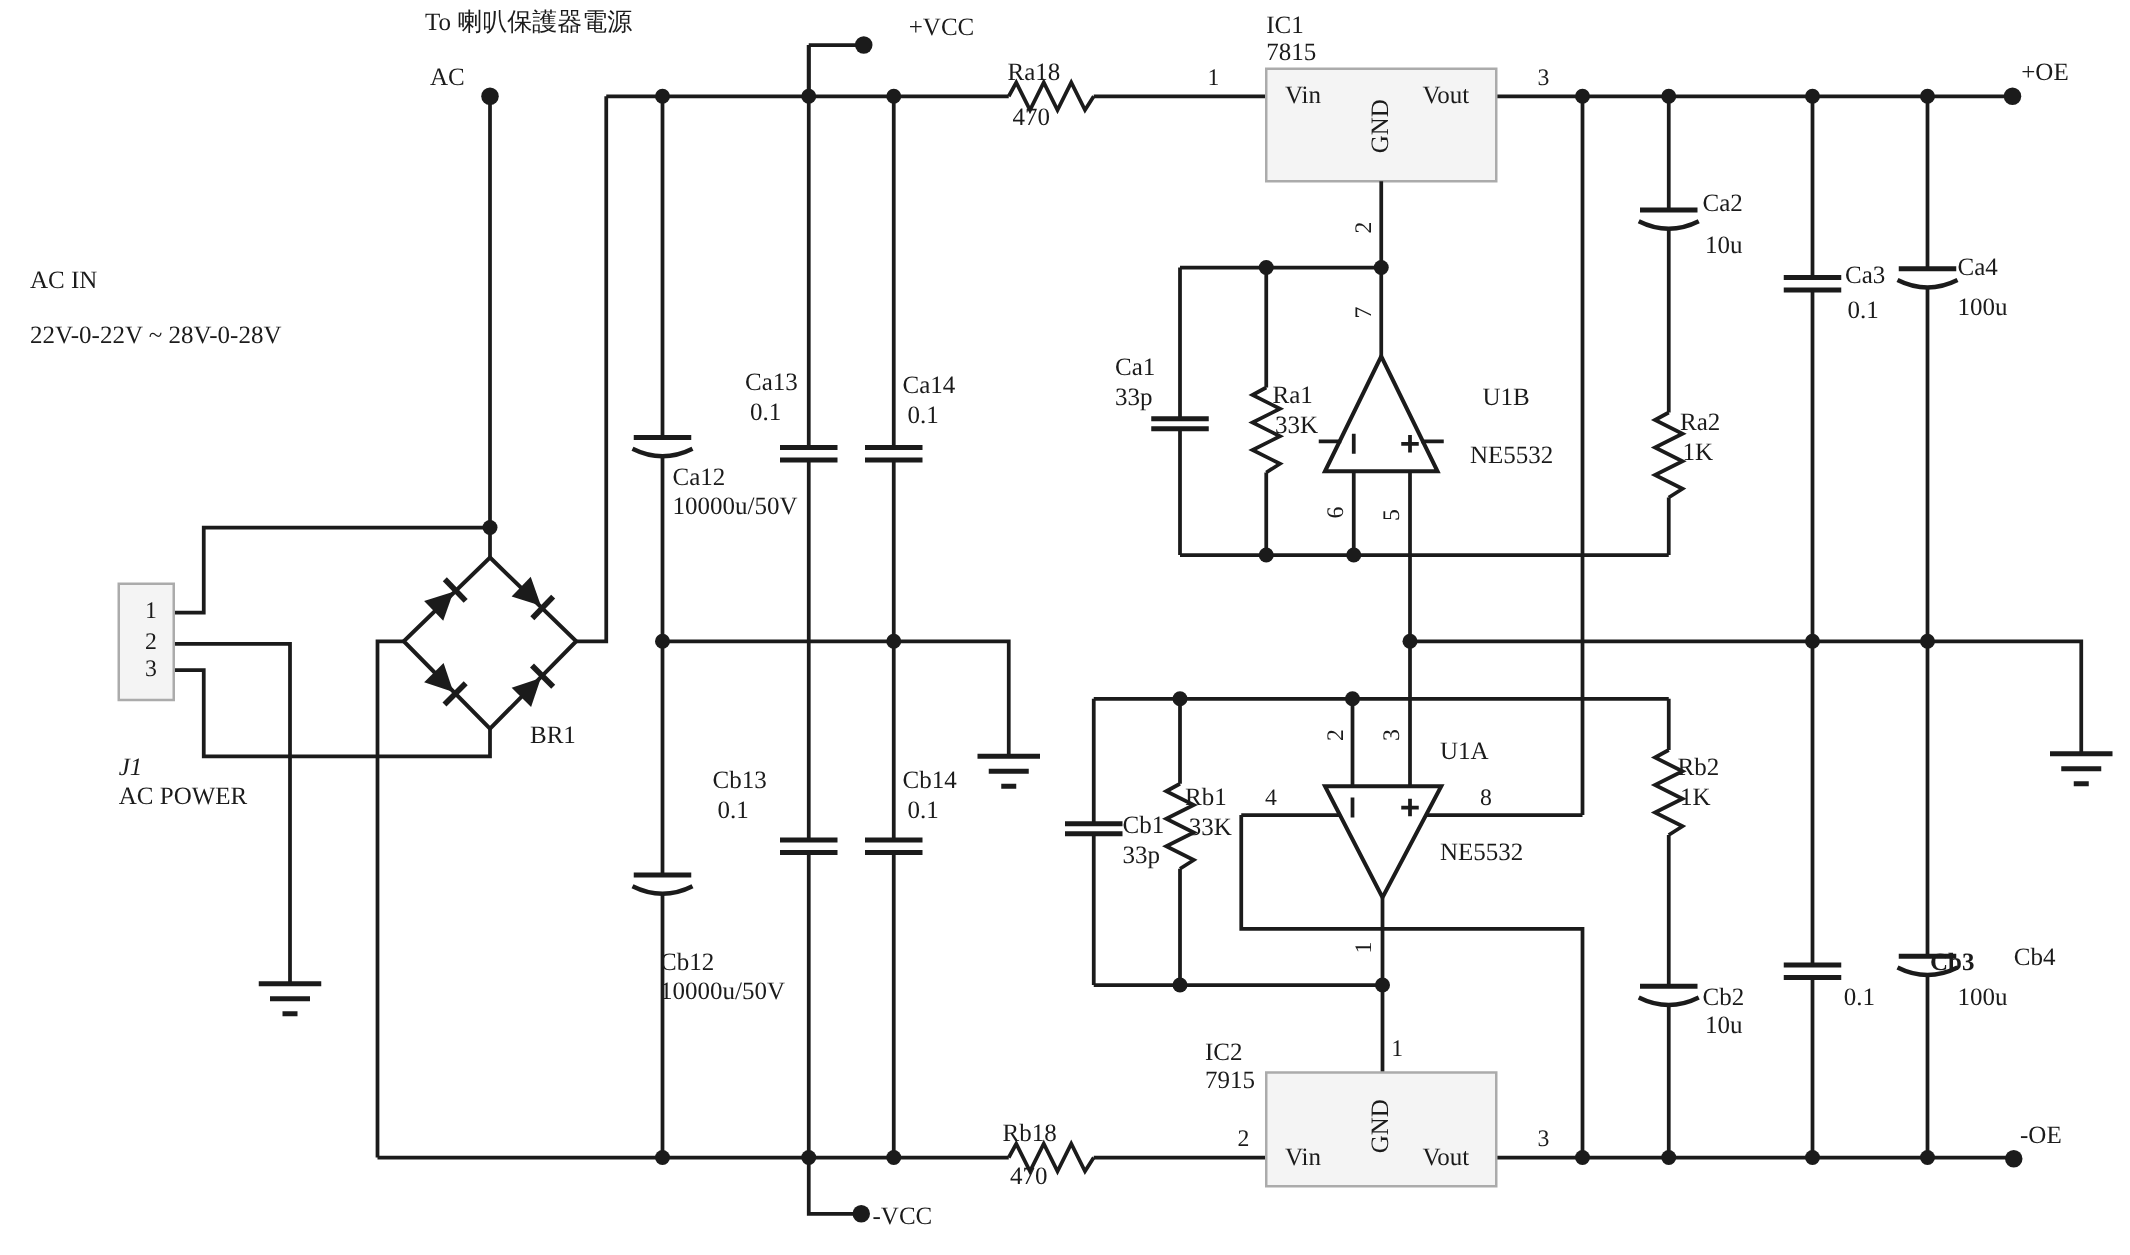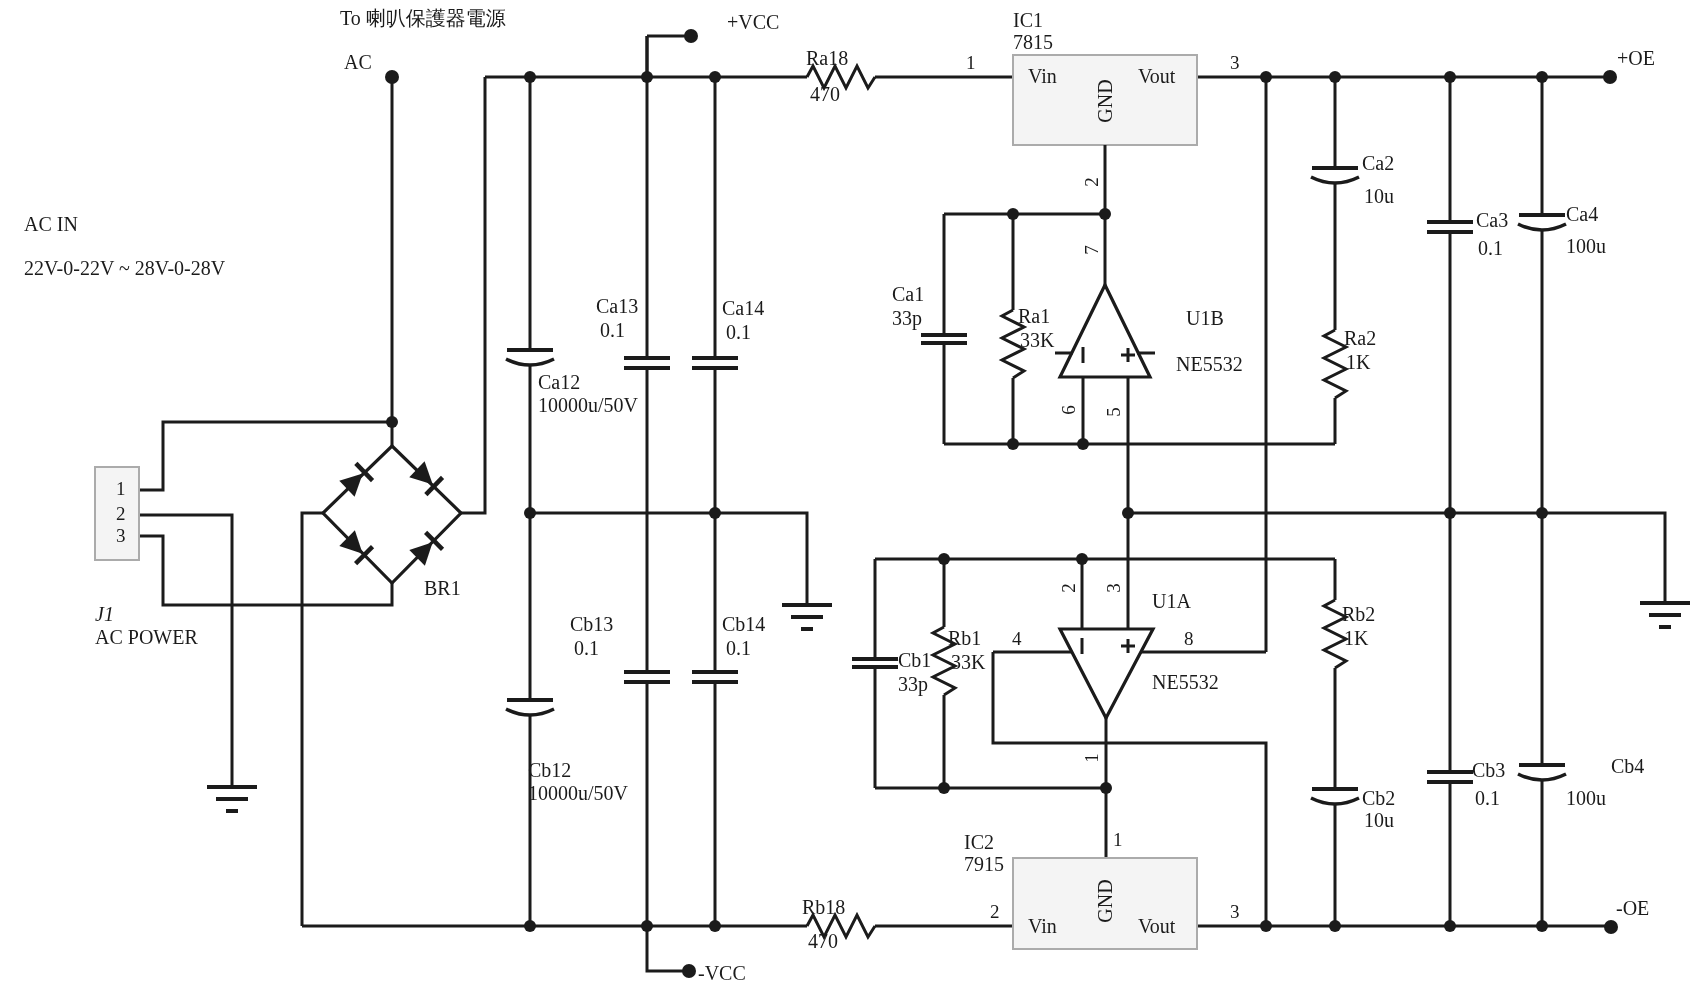--- a/index.html
+++ b/index.html
@@ -259,21 +259,21 @@
   <div class="lbl" style="left:1152px;top:672px;">NE5532</div>
   <div class="lbl" style="left:898px;top:650px;">Cb1</div>
   <div class="lbl" style="left:898px;top:674px;">33p</div>
   <div class="lbl" style="left:948px;top:628px;">Rb1</div>
   <div class="lbl" style="left:951px;top:652px;">33K</div>
 
   <div class="lbl" style="left:1342px;top:604px;">Rb2</div>
   <div class="lbl" style="left:1344px;top:628px;">1K</div>
   <div class="lbl" style="left:1362px;top:788px;">Cb2</div>
   <div class="lbl" style="left:1364px;top:810px;">10u</div>
-  <div class="lbl" style="left:1472px;top:760px;">Cb3</div>
+  <div class="lbl" style="left:1544px;top:760px;font-weight:bold;">Cb3</div>
   <div class="lbl" style="left:1475px;top:788px;">0.1</div>
   <div class="lbl" style="left:1564px;top:756px;margin-left:47px;">Cb4</div>
   <div class="lbl" style="left:1566px;top:788px;">100u</div>
 
   <div class="lbl" style="left:964px;top:832px;">IC2</div>
   <div class="lbl" style="left:964px;top:854px;">7915</div>
   <div class="lbl" style="left:1028px;top:916px;">Vin</div>
   <div class="lbl" style="left:1138px;top:916px;">Vout</div>
   <div class="lbl rot" style="left:1105px;top:901px;">GND</div>
   <div class="lbl sm" style="left:1113px;top:830px;">1</div>

